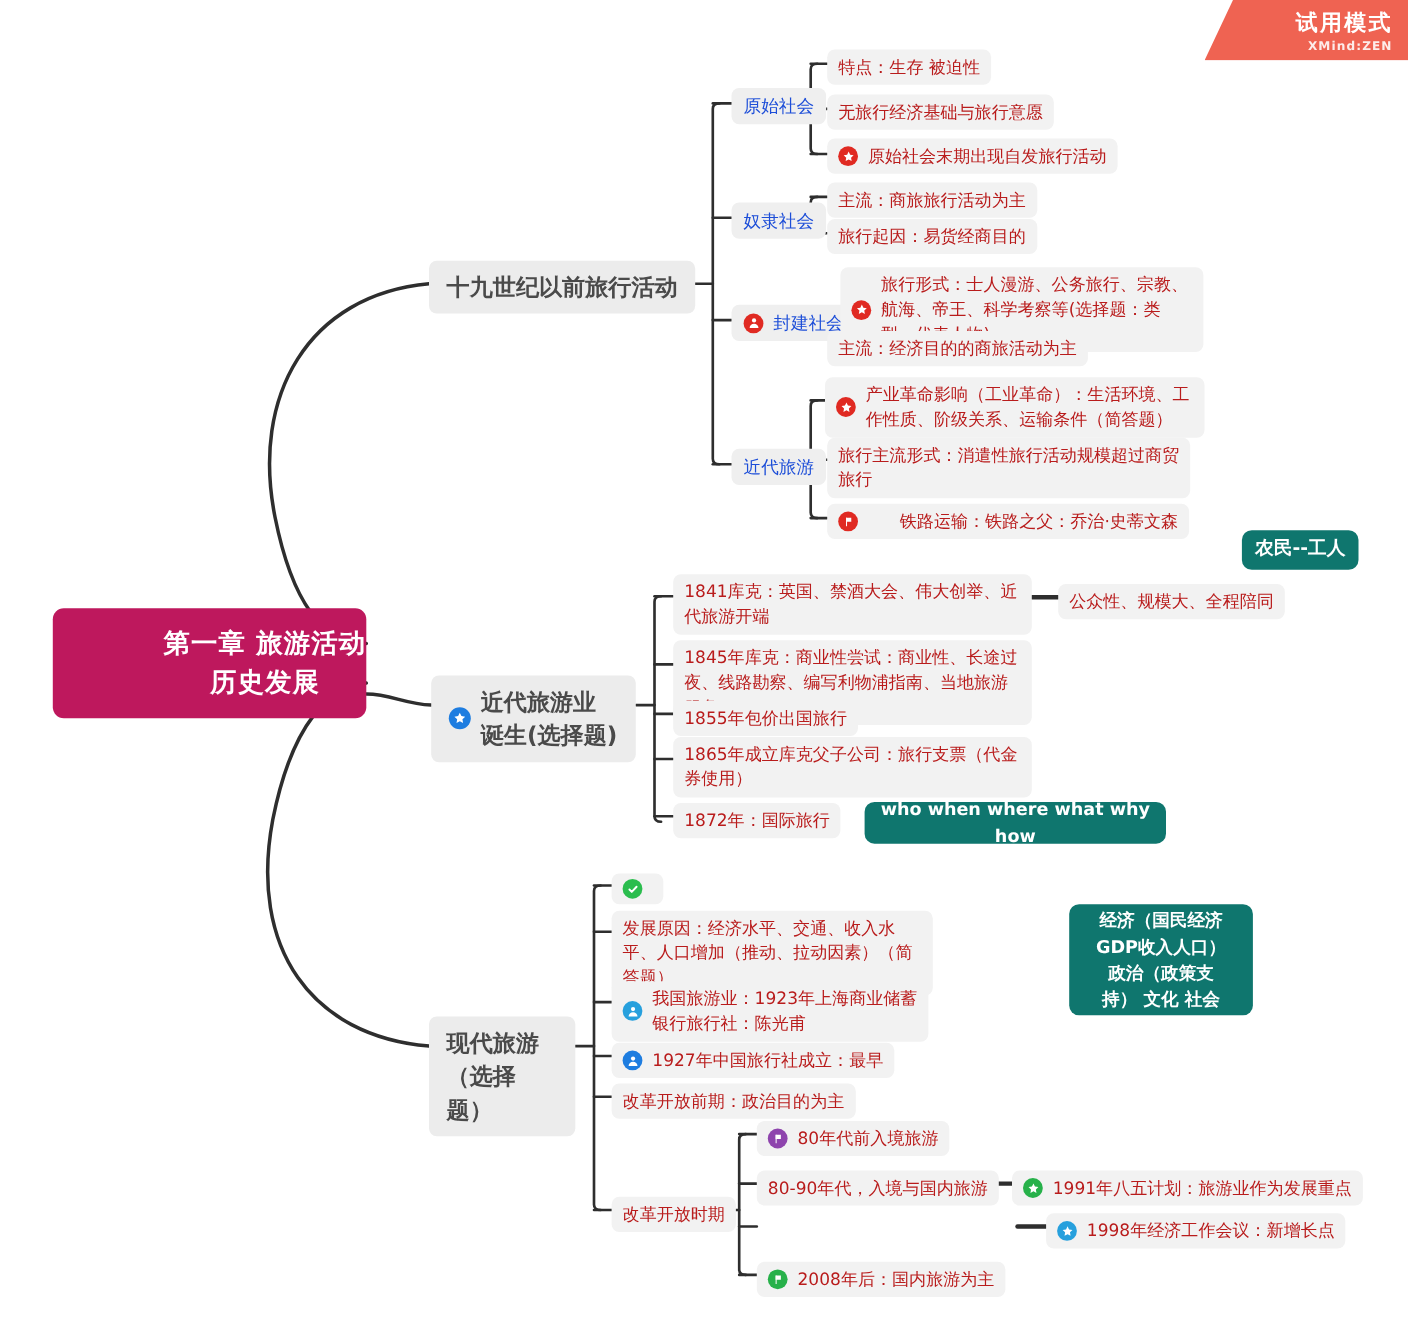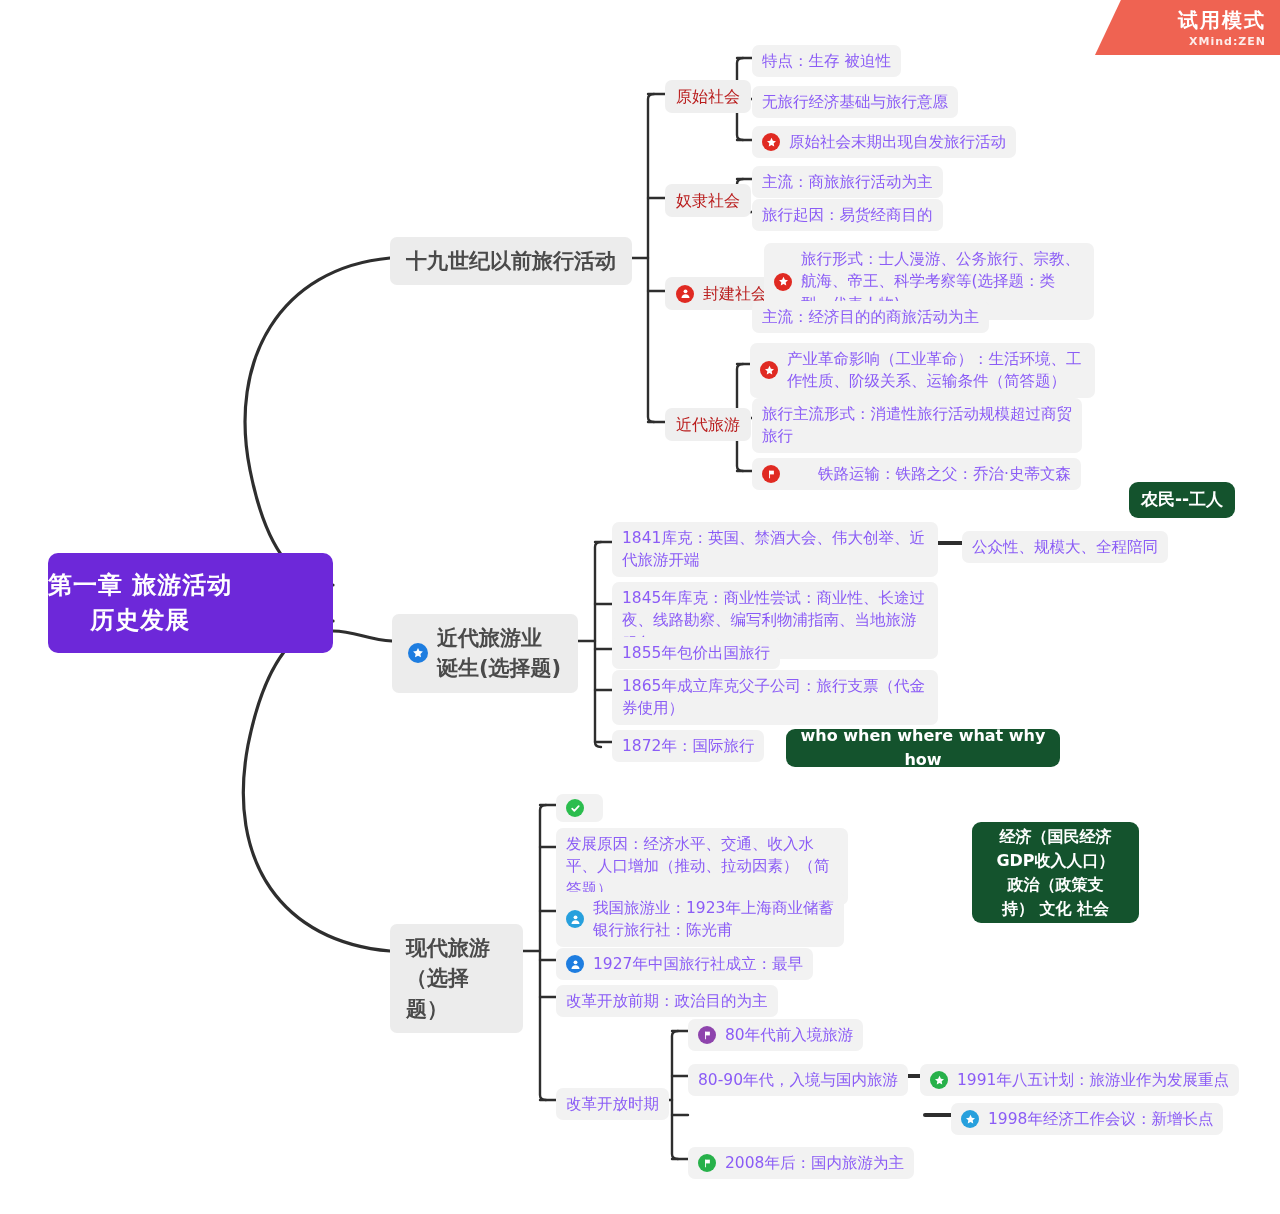--- a/index.html
+++ b/index.html
@@ -20,42 +20,42 @@
     color:#3c3c3c;
     display:flex;
     align-items:center;
     line-height:1.45;
   }
   .node .txt{display:block;}
 
   
   #root-node{
     left:48px;top:553px;width:285px;height:100px;
-    background:#6d28d9;border-radius:10px;
+    background:#be185d;border-radius:10px;
     color:#ffffff;font-weight:bold;font-size:24px;
-    justify-content:flex-start;text-align:center;
+    justify-content:flex-end;text-align:center;
     letter-spacing:1px;
   }
 
   
   .branch{
     background:#ececec;font-size:21px;color:#4a4a4a;
     padding:9px 16px;
     font-weight:bold;
   }
 
   
-  .lvl2{font-size:16px;color:#b91c1c;padding:5px 11px;background:#efefef;}
-
-  
-  .leaf{font-size:15.5px;color:#8b5cf6;padding:5px 10px;background:#f2f2f2;}
+  .lvl2{font-size:16px;color:#1d4ed8;padding:5px 11px;background:#efefef;}
+
+  
+  .leaf{font-size:15.5px;color:#b91c1c;padding:5px 10px;background:#f2f2f2;}
 
   
   .callout{
-    position:absolute;background:#14532d;color:#ffffff;
+    position:absolute;background:#0f766e;color:#ffffff;
     border-radius:9px;font-weight:bold;text-align:center;
     display:flex;align-items:center;justify-content:center;
     line-height:1.5;box-sizing:border-box;
   }
 
   
   .ico{
     display:inline-flex;align-items:center;justify-content:center;
     width:18px;height:18px;border-radius:50%;
     flex:0 0 18px;margin-right:9px;

